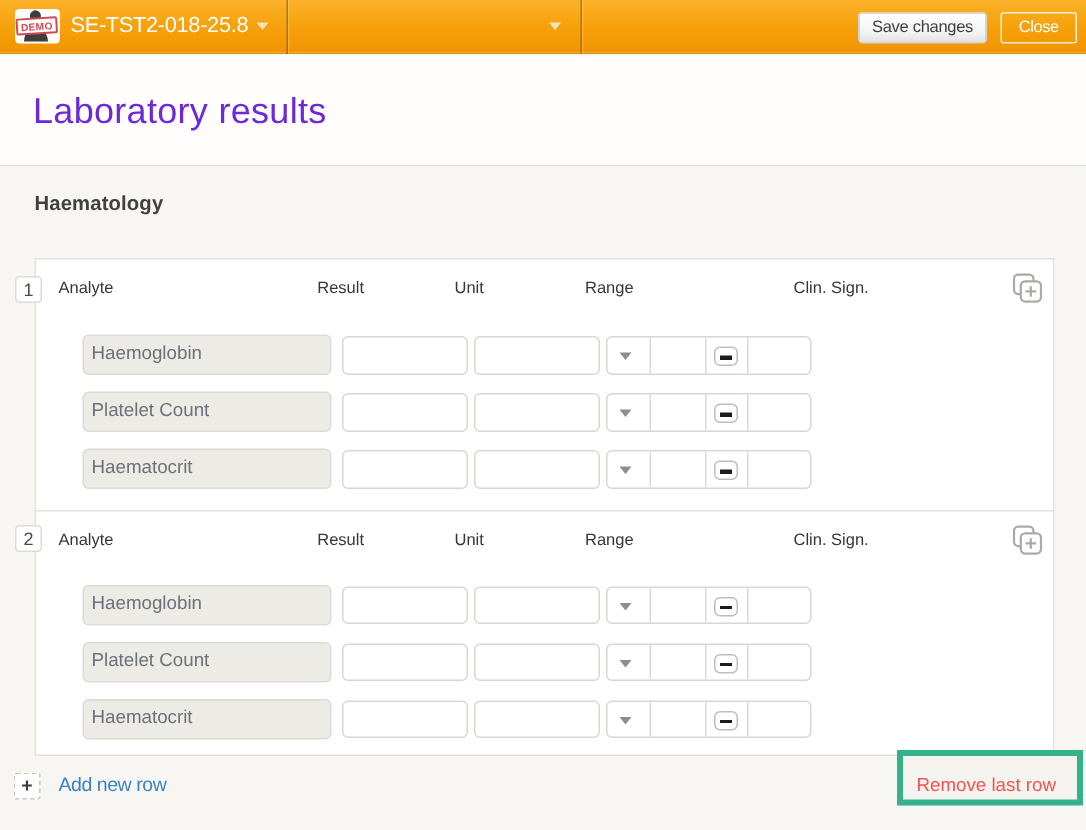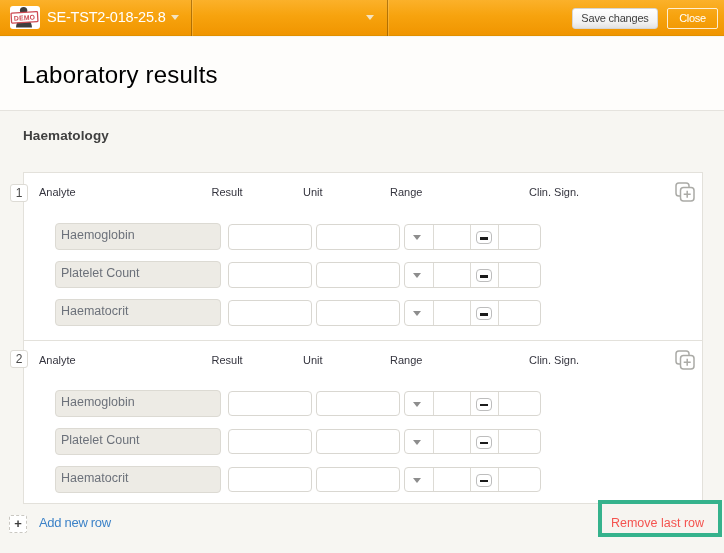--- a/index.html
+++ b/index.html
@@ -41,21 +41,21 @@
   border:1px solid rgba(255,255,255,0.8); border-radius:2px;
   color:#fff; font-size:11px; letter-spacing:-0.3px; text-align:center; line-height:19px;
 }
 
 .whiteband {
   position:absolute; top:37px; left:0; width:724px; height:74px;
   background:#fefdfb; border-bottom:1px solid #e5e3de;
 }
 h1 {
   position:absolute; left:22px; top:26px;
-  font-size:24px; font-weight:400; color:#000000; letter-spacing:0.2px;
+  font-size:24px; font-weight:400; color:#6d28d9; letter-spacing:0.2px;
 }
 .haem {
   position:absolute; left:23px; top:128px;
   font-size:13.5px; font-weight:bold; color:#404040; letter-spacing:0.1px;
 }
 
 .card {
   position:absolute; left:23px; width:680px;
   background:#fff; border:1px solid #e3e1db;
 }

